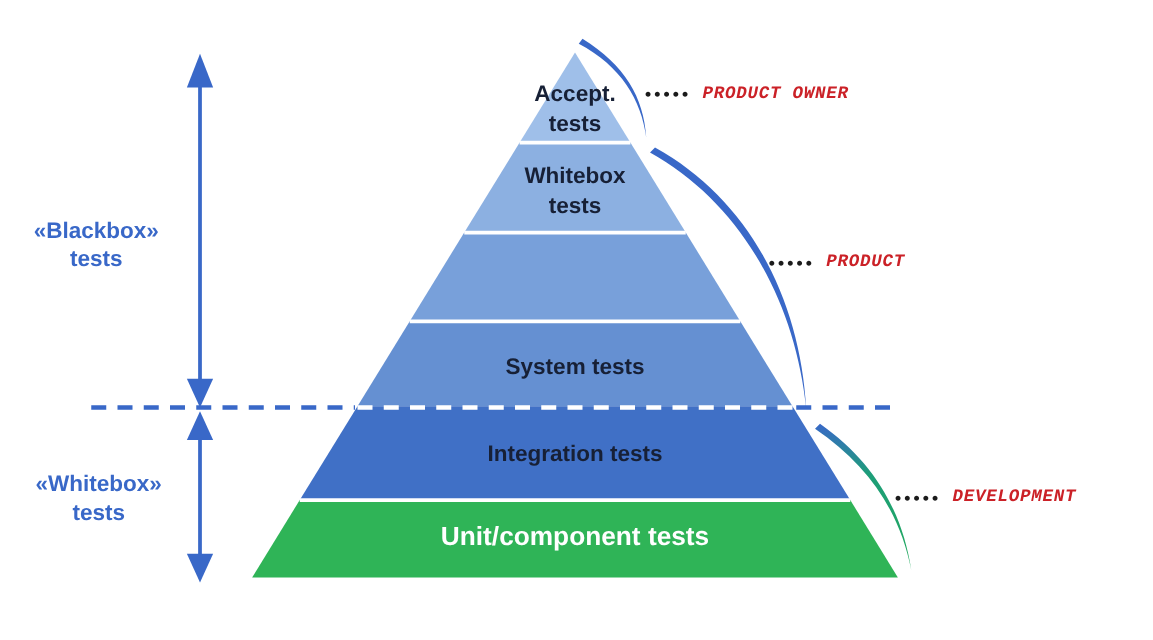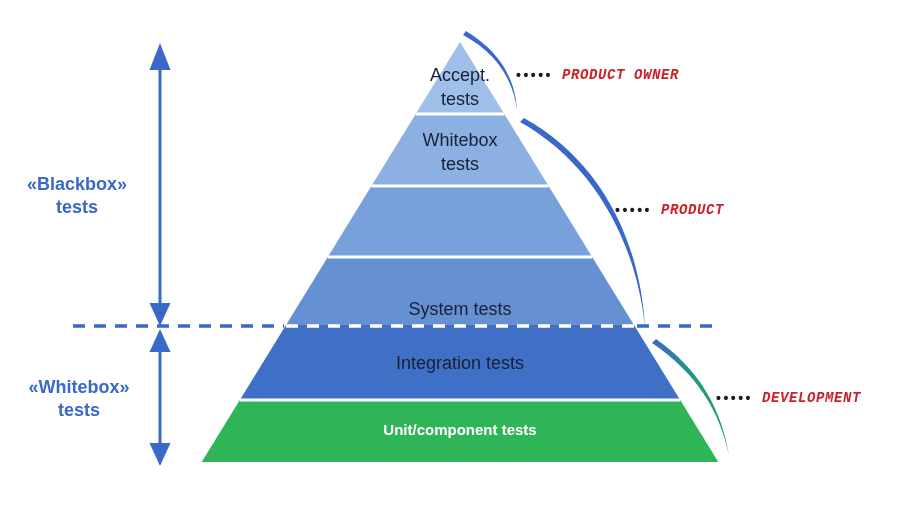--- a/index.html
+++ b/index.html
@@ -14,27 +14,27 @@
   .canvas svg { position: absolute; left: 0; top: 0; }
 
   .layer-label {
     position: absolute;
     left: 460px;
     transform: translateX(-50%);
     text-align: center;
     white-space: pre-line;
     color: #172036;
     font-size: 18px;
-    font-weight: 400;
+    font-weight: 700;
     line-height: 24px;
     width: 360px;
   }
   .layer-label.unit {
     color: #ffffff;
-    font-size: 15px;
+    font-size: 21px;
     font-weight: 700;
   }
 
   .side-label {
     position: absolute;
     transform: translateX(-50%);
     text-align: center;
     white-space: pre-line;
     color: #3968c8;
     font-size: 18px;
@@ -112,21 +112,21 @@
 
     <path d="M466,31 C500,52 515,78 517,110 C513,80 497,53 463,35 Z" fill="#3968c8"></path>
     <path d="M524,118 C600,160 640,240 645,327 C636,240 592,162 520,122 Z" fill="#3968c8"></path>
     <path d="M656,339 C700,370 722,410 729,456 C720,410 695,372 652,343 Z" fill="url(#swoosh3grad)"></path>
   </svg>
 
   <div class="layer-label" style="top:63px;">Accept.
 tests</div>
   <div class="layer-label" style="top:128px;">Whitebox
 tests</div>
-  <div class="layer-label" style="top:281px;margin-top:16px;">System tests</div>
+  <div class="layer-label" style="top:281px;">System tests</div>
   <div class="layer-label" style="top:351px;">Integration tests</div>
   <div class="layer-label unit" style="top:418px;">Unit/component tests</div>
 
   <div class="side-label" style="left:77px; top:173px;">«Blackbox»
 tests</div>
   <div class="side-label" style="left:79px; top:376px;">«Whitebox»
 tests</div>
 
   <div class="annotation" style="left:516px; top:66px;">
     <span class="dots">•••••</span>

